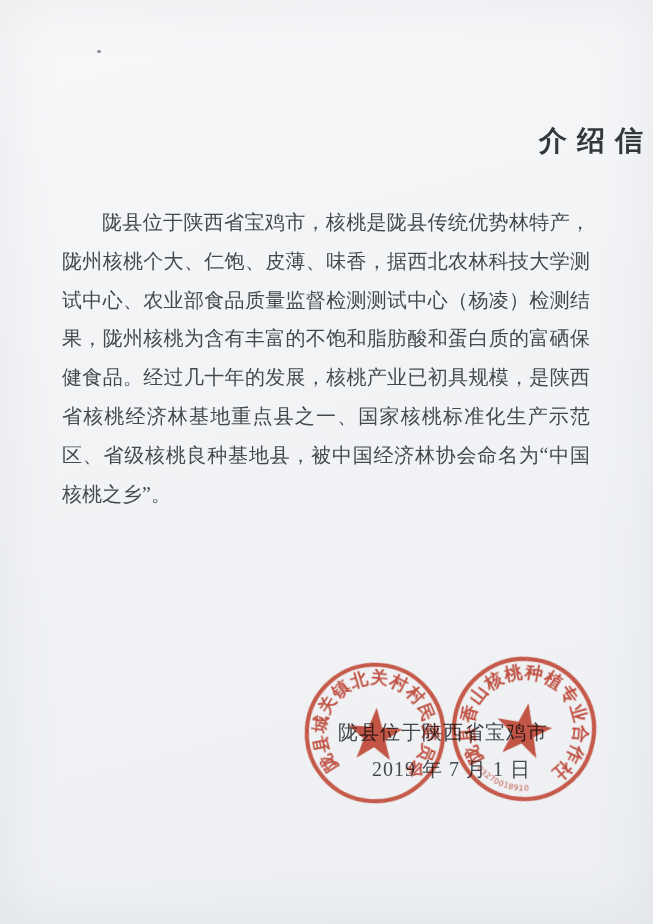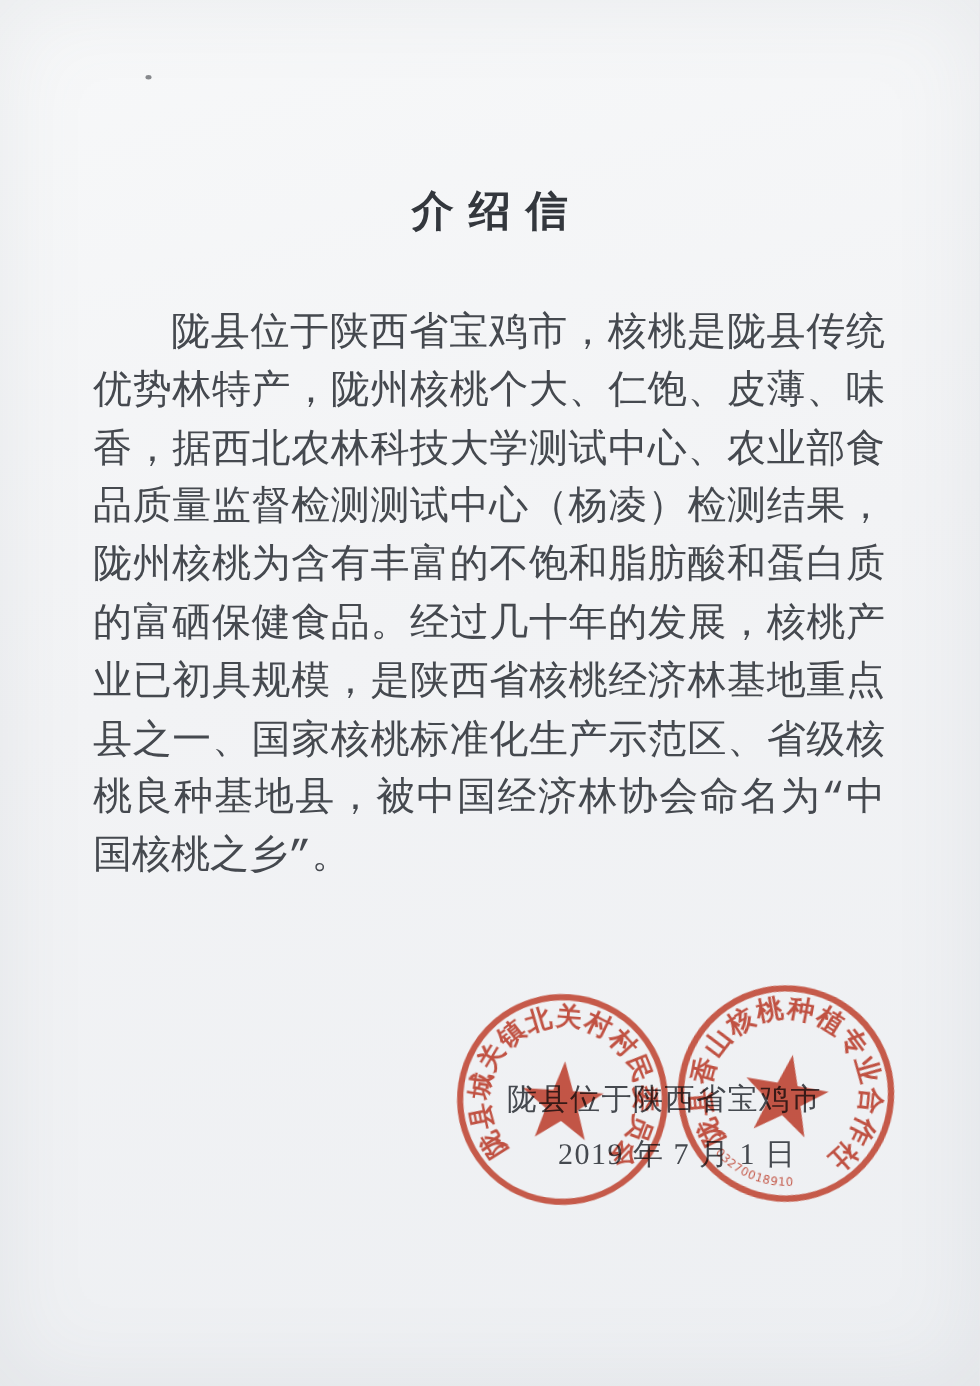--- a/index.html
+++ b/index.html
@@ -11,28 +11,28 @@
     box-shadow:inset 0 0 60px rgba(120,128,140,0.10);
     overflow:hidden;
     font-family:"Liberation Serif","DejaVu Serif",serif;
   }
   .speck{
     position:absolute;left:97px;top:50px;width:4px;height:3px;
     background:#6a6d71;border-radius:50%;opacity:.8;
   }
   .title{
     position:absolute;top:122px;left:0;width:100%;
-    margin:0;text-align:center;
+    margin:0;text-align:right;
     font-size:28px;font-weight:700;color:#33373d;
     letter-spacing:10px;text-indent:10px;
   }
   .body-text{
     position:absolute;left:62px;top:203px;width:528px;
-    font-size:26px;line-height:38.8px;color:#45494f;
-    text-align:justify;text-justify:inter-character;font-family:Liberation Mono, monospace;
+    font-size:20px;line-height:38.8px;color:#45494f;
+    text-align:justify;text-justify:inter-character;
   }
   .para{margin:0;text-indent:2em;}
   .signature{
     position:absolute;left:338px;top:719px;
     font-size:20px;letter-spacing:1px;color:#45494f;
     z-index:1;
   }
   .date{
     position:absolute;left:372px;top:756px;
     font-size:20px;letter-spacing:1px;color:#45494f;

